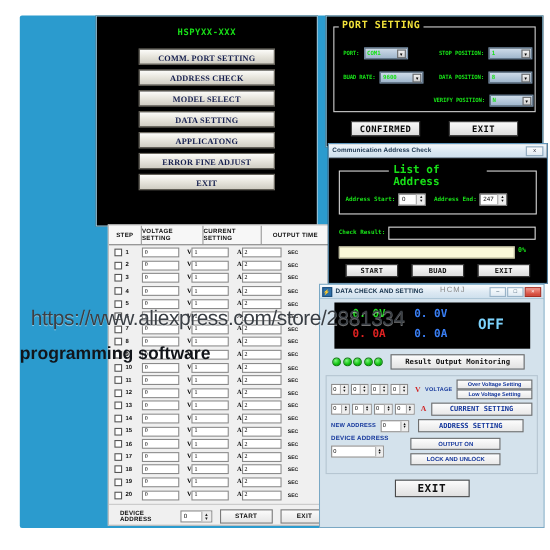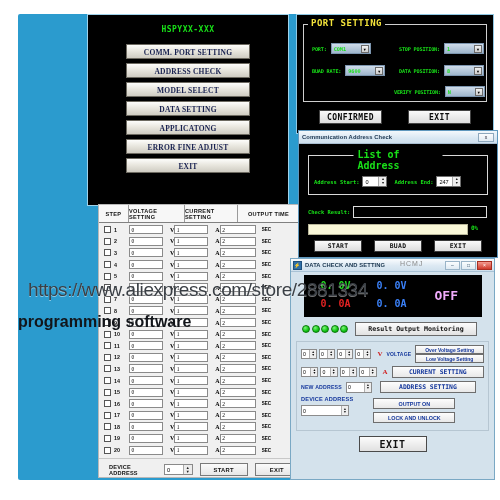--- a/index.html
+++ b/index.html
@@ -234,21 +234,21 @@
     text-align:center;color:#cc1414;font-family:"DejaVu Sans Mono",monospace;
     font-size:6.6px;font-weight:bold;margin:1px 0 2px;
   }
   .lcd{
     margin:0 auto;width:178px;height:42px;background:#000;position:relative;
   }
   .lcd .g1{position:absolute;left:17px;top:5px;color:#22dd22;font-family:"DejaVu Sans Mono",monospace;font-size:10px;font-weight:bold;}
   .lcd .b1{position:absolute;left:73px;top:5px;color:#3a7ff5;font-family:"DejaVu Sans Mono",monospace;font-size:10px;font-weight:bold;}
   .lcd .g2{position:absolute;left:17px;top:23px;color:#e02222;font-family:"DejaVu Sans Mono",monospace;font-size:10px;font-weight:bold;}
   .lcd .b2{position:absolute;left:73px;top:23px;color:#3a7ff5;font-family:"DejaVu Sans Mono",monospace;font-size:10px;font-weight:bold;}
-  .lcd .off{position:absolute;left:131px;top:13px;color:#f0abfc;font-family:"DejaVu Sans Mono",monospace;font-size:13px;font-weight:bold;}
+  .lcd .off{position:absolute;left:131px;top:13px;color:#7dd3fc;font-family:"DejaVu Sans Mono",monospace;font-size:13px;font-weight:bold;}
   .mon-row{display:flex;align-items:center;margin:5px 0 0 8px;gap:7px;}
   .leds{display:flex;gap:1.5px;}
   .led{width:8px;height:8px;border-radius:50%;background:radial-gradient(circle at 35% 30%,#7cf77c,#11c411 60%,#0a8a0a);border:1px solid #0a7a0a;box-sizing:border-box;}
   .som{
     width:122px;height:14px;background:linear-gradient(to bottom,#fcfcfc,#e2e2e2);
     border:1px solid #6a6a6a;box-sizing:border-box;
     display:flex;align-items:center;justify-content:center;
     font-family:"DejaVu Sans Mono",monospace;font-size:6.6px;font-weight:bold;color:#111;
     cursor:pointer;
   }

